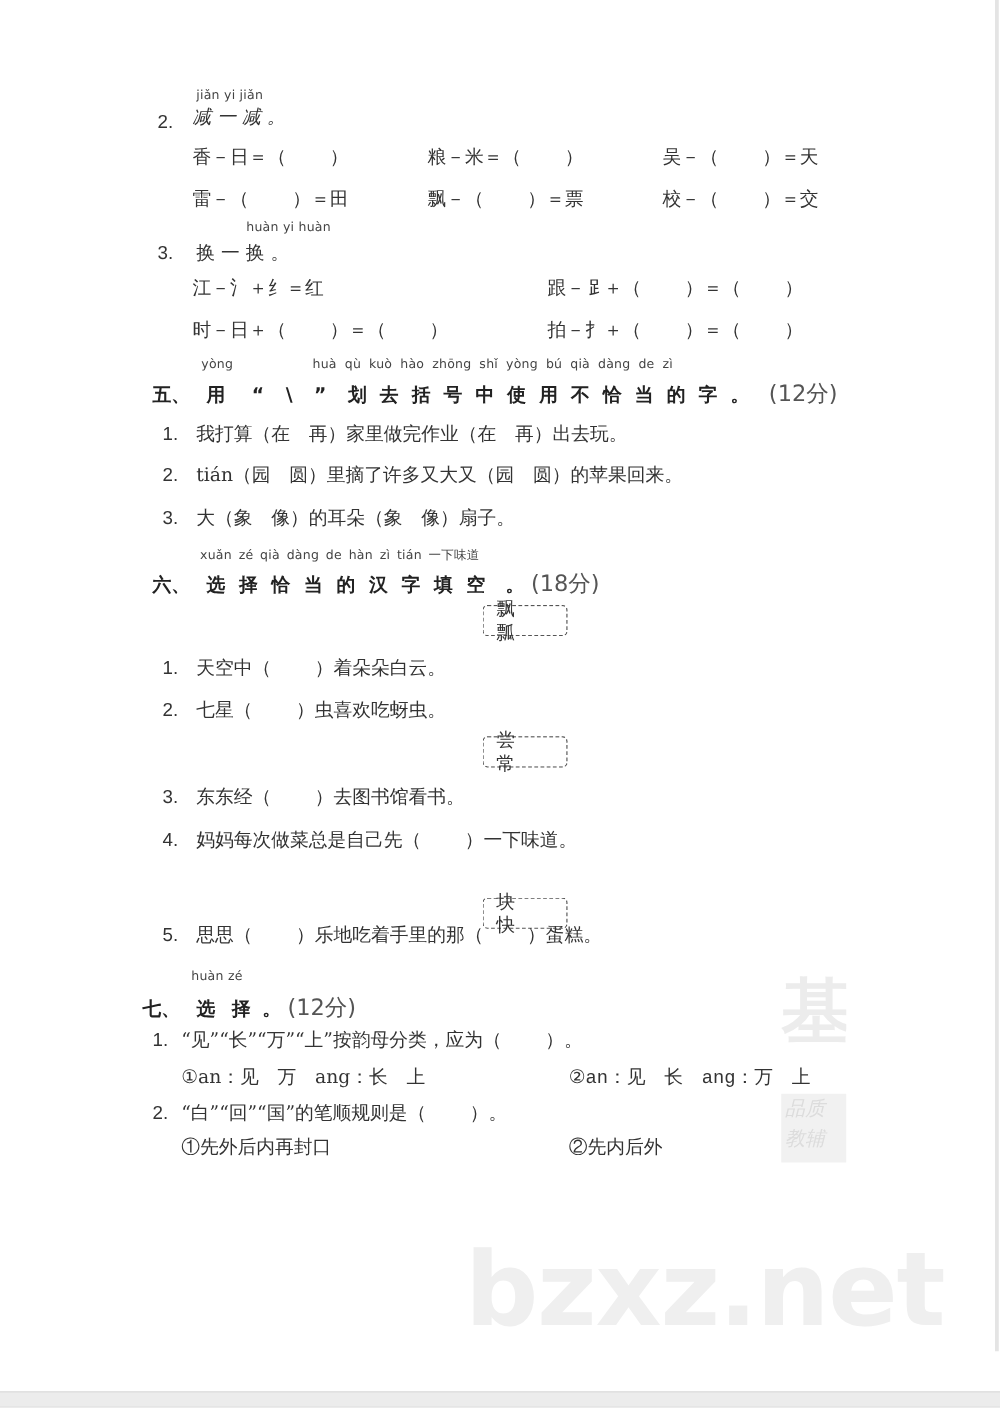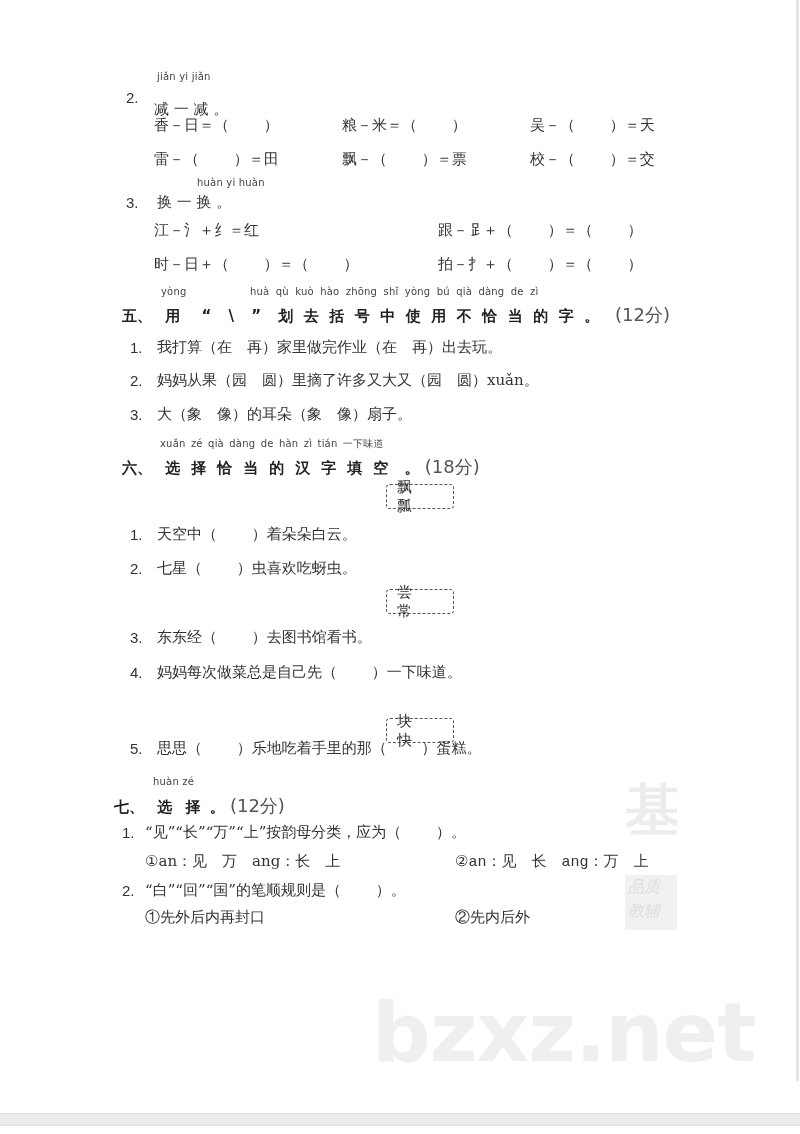--- a/index.html
+++ b/index.html
@@ -46,21 +46,21 @@
     line-height: 24px; font-style: italic; padding-left: 3px; box-sizing: border-box;
   }
 </style>
 </head>
 <body>
 
 <div class="page">
 
   <div class="abs py" style="left:157px;top:71px;">jiǎn  yi  jiǎn</div>
   <div class="abs num" style="left:126px;top:89px;">2.</div>
-  <div class="abs txt" style="left:154px;top:100px;">减 一 减 。</div>
+  <div class="abs txt" style="left:154px;top:84px;font-style:italic;">减 一 减 。</div>
 
   <div class="abs txt" style="left:154px;top:116px;">香－日＝（　　 ）</div>
   <div class="abs txt" style="left:342px;top:116px;">粮－米＝（　　 ）</div>
   <div class="abs txt" style="left:530px;top:116px;">吴－（　　 ）＝天</div>
 
   <div class="abs txt" style="left:154px;top:150px;">雷－（　　 ）＝田</div>
   <div class="abs txt" style="left:342px;top:150px;">飘－（　　 ）＝票</div>
   <div class="abs txt" style="left:530px;top:150px;">校－（　　 ）＝交</div>
 
   <div class="abs py" style="left:157px;top:177px;padding-left:40px;">huàn  yi  huàn</div>
@@ -78,21 +78,21 @@
     <span>五、</span>
     <span class="hz" style="margin-left:8px;">用</span>
     <span style="margin-left:6px;letter-spacing:6px;">“ \ ”</span>
     <span class="hz" style="margin-left:6px;letter-spacing:10.5px;">划去括号中使用不恰当的字。</span>
     <span class="score">(12分)</span>
   </div>
 
   <div class="abs num" style="left:130px;top:339px;">1.</div>
   <div class="abs txt" style="left:157px;top:338px;">我打算（在　再）家里做完作业（在　再）出去玩。</div>
   <div class="abs num" style="left:130px;top:372px;">2.</div>
-  <div class="abs txt" style="left:157px;top:371px;">妈妈从果（园　圆）里摘了许多又大又（园　圆）xuǎn。</div>
+  <div class="abs txt" style="left:157px;top:371px;">tián（园　圆）里摘了许多又大又（园　圆）的苹果回来。</div>
   <div class="abs num" style="left:130px;top:406px;">3.</div>
   <div class="abs txt" style="left:157px;top:405px;">大（象　像）的耳朵（象　像）扇子。</div>
 
   <div class="abs py" style="left:160px;top:437px;word-spacing:2px;">xuǎn  zé  qià dàng de  hàn  zì  tián 一下味道</div>
   <div class="abs heading" style="left:122px;top:455px;">
     <span>六、</span>
     <span class="hz" style="margin-left:8px;letter-spacing:11px;">选择恰当的汉字填空</span>
     <span>。</span>
     <span class="score">(18分)</span>
   </div>

